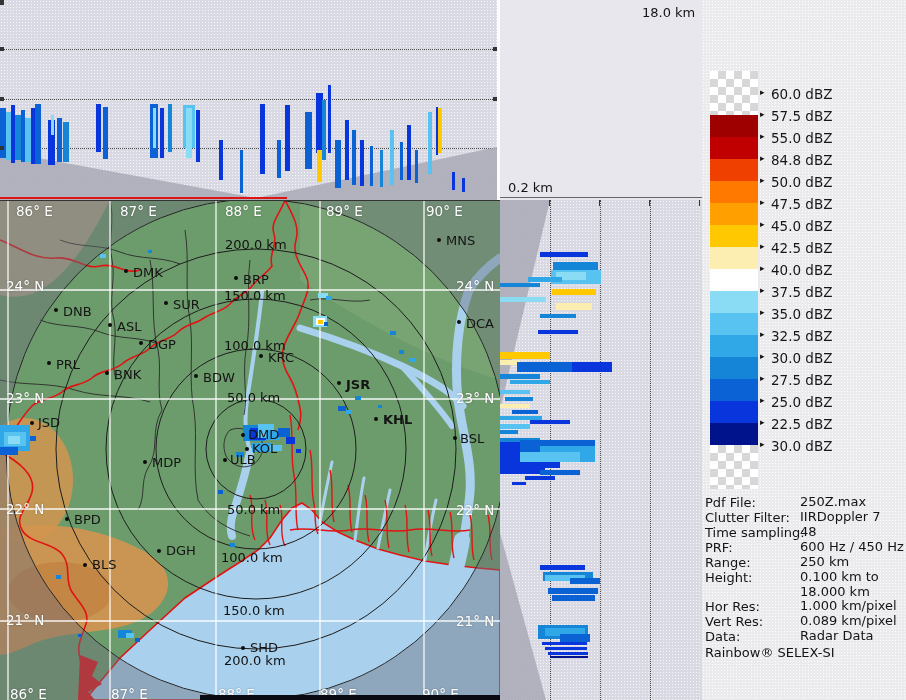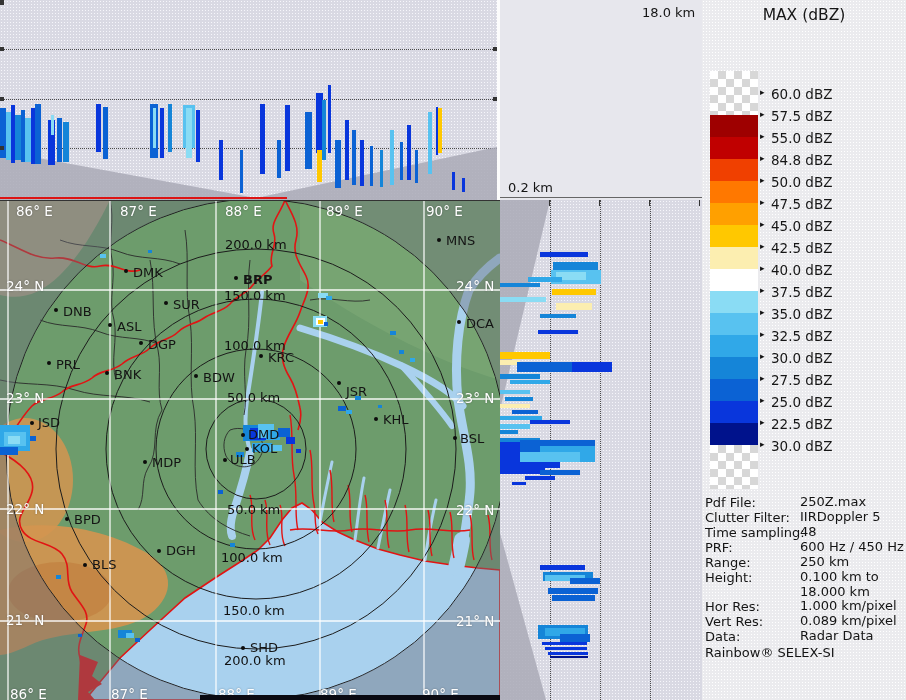--- a/index.html
+++ b/index.html
@@ -260,31 +260,31 @@
         <div class="city-lbl" style="position: absolute; left: 117px; top: 119px;">ASL</div>
         <div class="city-dot" style="position: absolute; left: 139px; top: 141px;"></div>
         <div class="city-lbl" style="position: absolute; left: 148px; top: 137px;">DGP</div>
         <div class="city-dot" style="position: absolute; left: 47px; top: 161px;"></div>
         <div class="city-lbl" style="position: absolute; left: 56px; top: 157px;">PRL</div>
         <div class="city-dot" style="position: absolute; left: 105px; top: 171px;"></div>
         <div class="city-lbl" style="position: absolute; left: 114px; top: 167px;">BNK</div>
         <div class="city-dot" style="position: absolute; left: 194px; top: 174px;"></div>
         <div class="city-lbl" style="position: absolute; left: 203px; top: 170px;">BDW</div>
         <div class="city-dot" style="position: absolute; left: 234px; top: 76px;"></div>
-        <div class="city-lbl" style="position: absolute; left: 243px; top: 72px; font-weight: bold;">BRP</div>
+        <div class="city-lbl" style="position: absolute; left: 243px; top: 72px;">BRP</div>
         <div class="city-dot" style="position: absolute; left: 259px; top: 154px;"></div>
         <div class="city-lbl" style="position: absolute; left: 268px; top: 150px;">KRC</div>
         <div class="city-dot" style="position: absolute; left: 437px; top: 38px;"></div>
         <div class="city-lbl" style="position: absolute; left: 446px; top: 33px;">MNS</div>
         <div class="city-dot" style="position: absolute; left: 457px; top: 120px;"></div>
         <div class="city-lbl" style="position: absolute; left: 466px; top: 116px;">DCA</div>
         <div class="city-dot" style="position: absolute; left: 337px; top: 181px;"></div>
-        <div class="city-lbl" style="position: absolute; left: 346px; top: 184px;">JSR</div>
+        <div class="city-lbl" style="position: absolute; left: 346px; top: 177px; font-weight: bold;">JSR</div>
         <div class="city-dot" style="position: absolute; left: 374px; top: 217px;"></div>
-        <div class="city-lbl" style="position: absolute; left: 383px; top: 212px;">KHL</div>
+        <div class="city-lbl" style="position: absolute; left: 383px; top: 212px; font-weight: bold;">KHL</div>
         <div class="city-dot" style="position: absolute; left: 453px; top: 236px;"></div>
         <div class="city-lbl" style="position: absolute; left: 460px; top: 231px;">BSL</div>
         <div class="city-dot" style="position: absolute; left: 30px; top: 221px;"></div>
         <div class="city-lbl" style="position: absolute; left: 38px; top: 215px;">JSD</div>
         <div class="city-dot" style="position: absolute; left: 143px; top: 260px;"></div>
         <div class="city-lbl" style="position: absolute; left: 152px; top: 255px;">MDP</div>
         <div class="city-dot" style="position: absolute; left: 65px; top: 317px;"></div>
         <div class="city-lbl" style="position: absolute; left: 74px; top: 312px;">BPD</div>
         <div class="city-dot" style="position: absolute; left: 83px; top: 363px;"></div>
         <div class="city-lbl" style="position: absolute; left: 92px; top: 357px;">BLS</div>
@@ -389,21 +389,20 @@
         <div style="position: absolute; left: 48px; top: 452px; width: 40px; height: 3px; background: rgb(9, 54, 220);"></div>
         <div style="position: absolute; left: 50px; top: 456px; width: 38px; height: 2px; background: rgb(0, 18, 140);"></div>
       </div>
     <div class="abs tick" style="left:49px;top:0;width:1px;height:6px"></div>
     <div class="abs tick" style="left:99px;top:0;width:1px;height:6px"></div>
     <div class="abs tick" style="left:149px;top:0;width:1px;height:6px"></div>
     <div class="abs tick" style="left:199px;top:0;width:1px;height:6px"></div>
   </div>
 
   <div id="legend" class="abs">
-    <div class="abs title-line" style="top:6px">MAX (dBZ)</div>
 
     <div class="abs checker" style="left:8px;top:71px;width:48px;height:44px"></div>
     <div id="legend-bar" class="abs" style="left:8px;top:115px;width:48px;height:330px">
         <div style="position: absolute; left: 0px; top: 0px; width: 48px; height: 22px; background: rgb(158, 0, 0);"></div>
         <div style="position: absolute; left: 0px; top: 22px; width: 48px; height: 22px; background: rgb(192, 0, 0);"></div>
         <div style="position: absolute; left: 0px; top: 44px; width: 48px; height: 22px; background: rgb(240, 64, 0);"></div>
         <div style="position: absolute; left: 0px; top: 66px; width: 48px; height: 22px; background: rgb(255, 120, 0);"></div>
         <div style="position: absolute; left: 0px; top: 88px; width: 48px; height: 22px; background: rgb(255, 160, 0);"></div>
         <div style="position: absolute; left: 0px; top: 110px; width: 48px; height: 22px; background: rgb(255, 200, 0);"></div>
         <div style="position: absolute; left: 0px; top: 132px; width: 48px; height: 22px; background: rgb(252, 238, 176);"></div>
@@ -488,21 +487,21 @@
         </div>
       </div>
 
     <div id="meta-rows" class="abs" style="left:0;top:0;width:204px;height:700px">
         <div class="meta-row" style="position: absolute; left: 0px; top: 495px;">
           <span class="ml">Pdf File:</span>
           <span class="mv">250Z.max</span>
         </div>
         <div class="meta-row" style="position: absolute; left: 0px; top: 510px;">
           <span class="ml">Clutter Filter:</span>
-          <span class="mv">IIRDoppler 5</span>
+          <span class="mv">IIRDoppler 7</span>
         </div>
         <div class="meta-row" style="position: absolute; left: 0px; top: 525px;">
           <span class="ml">Time sampling:</span>
           <span class="mv">48</span>
         </div>
         <div class="meta-row" style="position: absolute; left: 0px; top: 540px;">
           <span class="ml">PRF:</span>
           <span class="mv">600 Hz / 450 Hz</span>
         </div>
         <div class="meta-row" style="position: absolute; left: 0px; top: 555px;">

